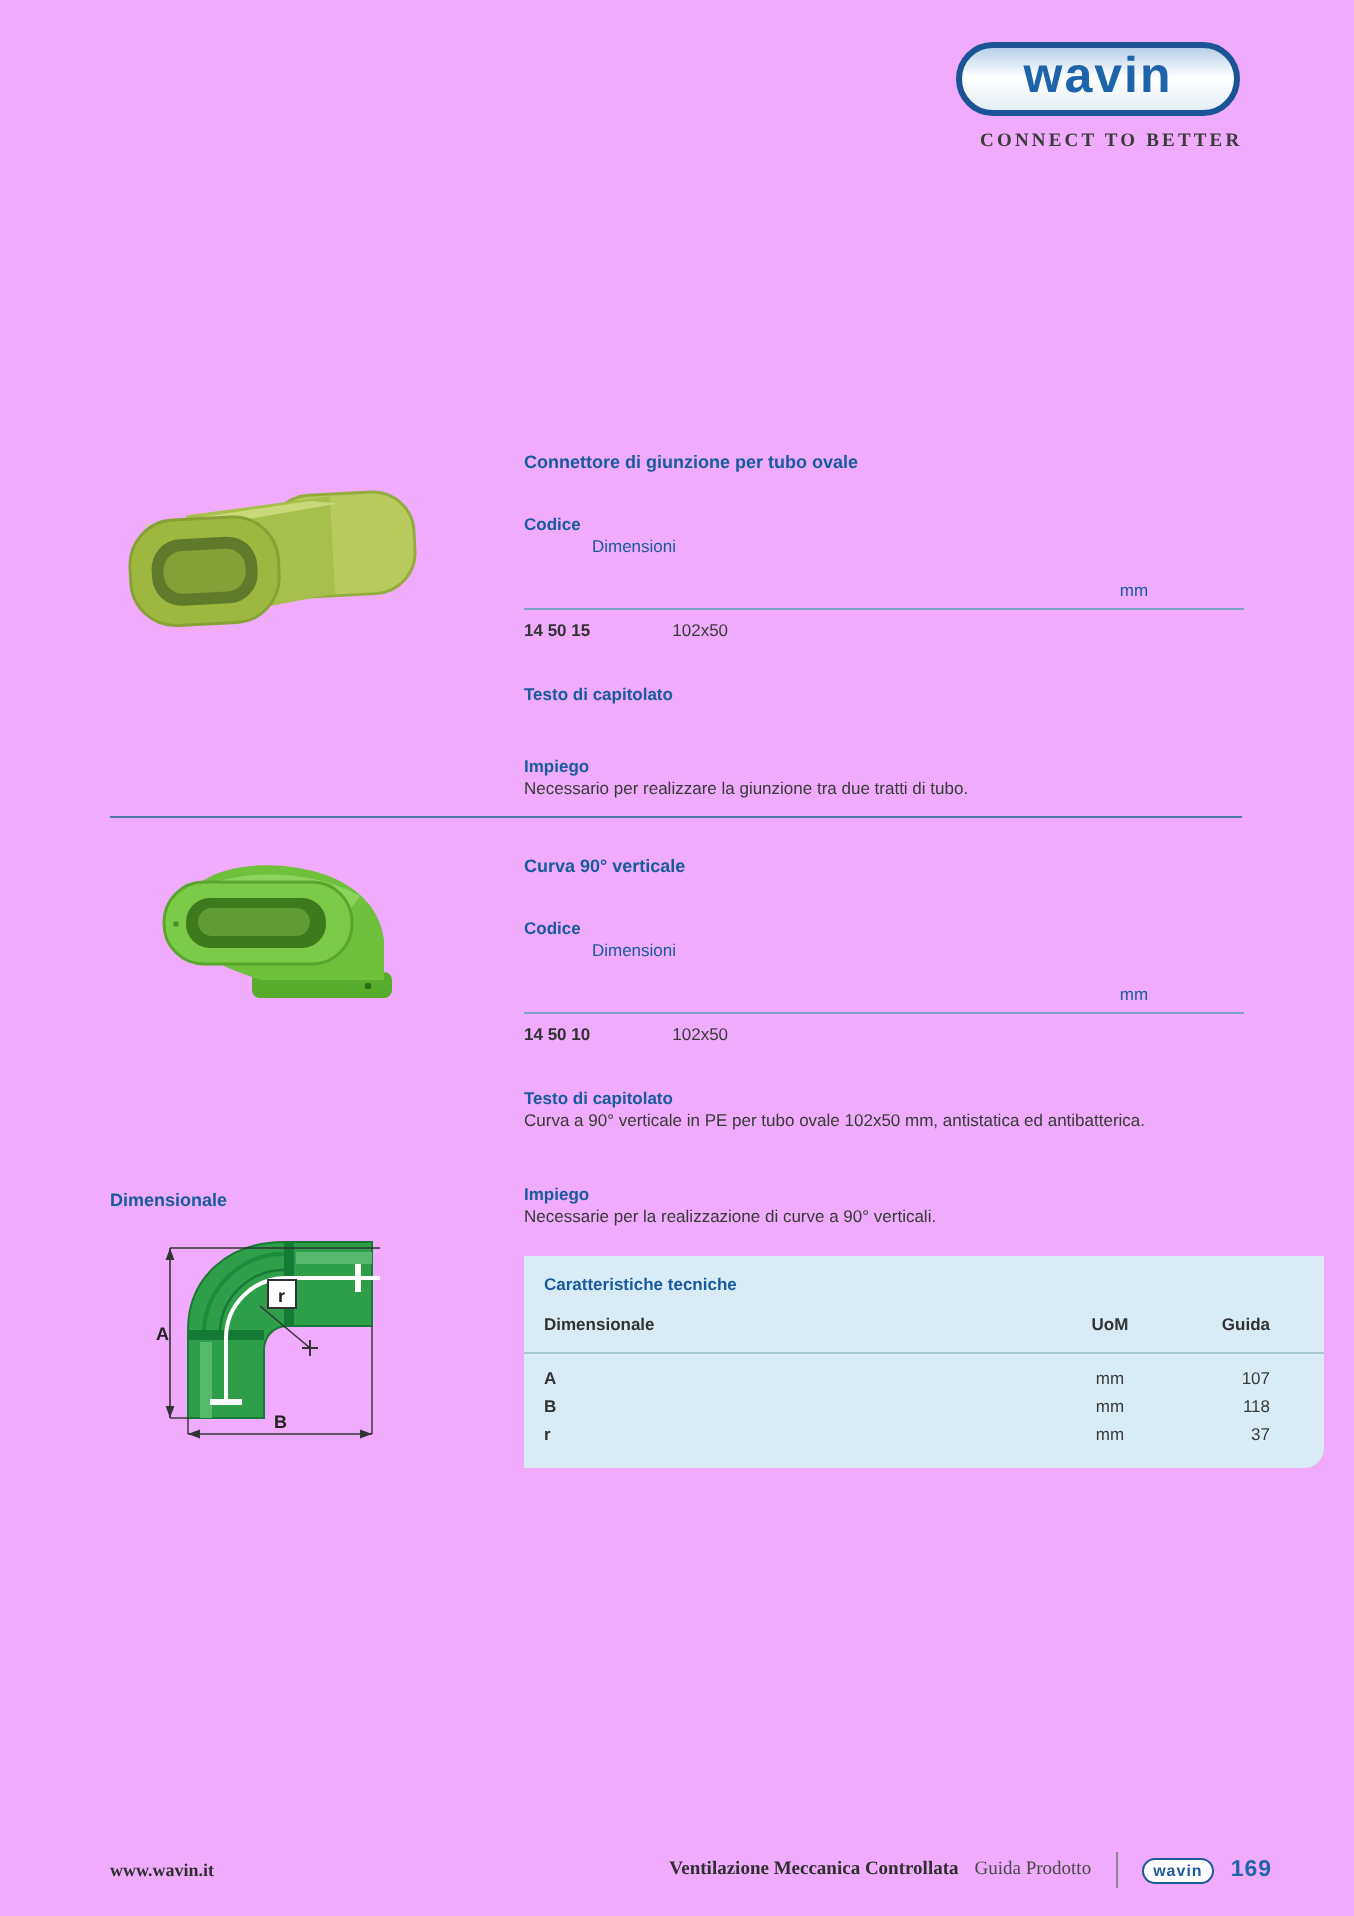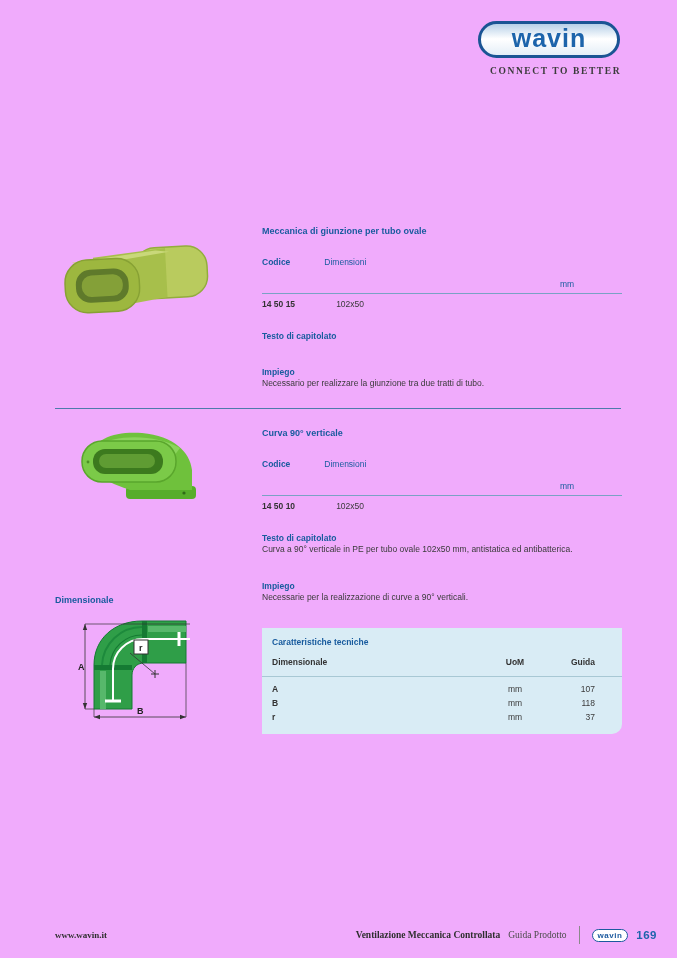--- a/index.html
+++ b/index.html
@@ -20,56 +20,56 @@
     font-family:"Liberation Serif",serif;font-weight:bold;font-size:9.5px;
     letter-spacing:1.6px;color:#3b3b3b;
   }
   
   .blue-b{color:#185b9e;font-weight:bold;}
   .blue{color:#185b9e;}
   .dark-b{color:#333333;font-weight:bold;}
   
   .sec{position:absolute;left:262px;width:360px;}
   .sec .title{margin:0 0 20px 0;font-size:9px;line-height:11px;color:#185b9e;font-weight:bold;}
-  .thead{display:flex;justify-content:flex-start;font-size:8.5px;line-height:11px;margin-bottom:11px;}
+  .thead{display:flex;justify-content:center;font-size:8.5px;line-height:11px;margin-bottom:11px;flex-direction:column;}
   .tunit{display:flex;justify-content:flex-end;font-size:8.5px;line-height:10px;margin-bottom:4px;}
   .dimcol{display:inline-block;width:110px;text-align:center;}
   .tline{border-top:1px solid #7aa2c4;height:0;margin-bottom:5px;}
   .trow{display:flex;font-size:8.5px;line-height:10px;}
   .spec{margin-top:22px;}
   .spec.second{margin-top:26px;}
   .spec .lbl{margin:0 0 1px 0;font-size:8.5px;line-height:10px;color:#185b9e;font-weight:bold;}
   .spec .txt{margin:0;font-size:8.5px;line-height:11px;color:#3a3a3a;}
   .divider{position:absolute;left:55px;width:566px;top:408px;border-top:1px solid #4c7bab;height:0;}
   
   .prod1{position:absolute;left:58px;top:231px;}
   .prod2{position:absolute;left:76px;top:426px;}
   .dim-label{position:absolute;left:55px;top:595px;font-size:9px;color:#185b9e;font-weight:bold;}
   .drawing{position:absolute;left:78px;top:611px;}
   
   .panel{
-    position:absolute;left:262px;top:628px;width:360px;box-sizing:border-box;
+    position:absolute;left:262px;top:628px;width:400px;box-sizing:border-box;
     background:#d9ecf5;border-radius:0 0 10px 0;padding:9px 14px 10px 10px;
   }
   .panel .ptitle{margin:0 0 10px 0;font-size:8.5px;color:#185b9e;font-weight:bold;}
   .prow{display:flex;align-items:baseline;font-size:8.5px;line-height:14px;}
   .prow .c-name{flex:1;color:#333;}
   .prow .c-uom{width:56px;text-align:center;color:#3a3a3a;}
   .prow .c-val{width:52px;text-align:right;padding-right:13px;color:#3a3a3a;}
   .prow.hdr{font-weight:bold;line-height:11px;}
   .prow.hdr .c-uom,.prow.hdr .c-val{color:#333;}
   .prow .c-name.b{font-weight:bold;}
   .psep{border-top:1px solid #a8c8d4;height:0;margin:8px -14px 5px -10px;}
   
   .foot-left{
     position:absolute;left:55px;top:930px;
     font-family:"Liberation Serif",serif;font-weight:bold;font-size:9px;color:#2f2f2f;
   }
   .foot-right{
-    position:absolute;right:20px;top:926px;display:flex;align-items:center;gap:8px;
+    position:absolute;right:41px;top:926px;display:flex;align-items:center;gap:8px;
   }
   .foot-title{font-family:"Liberation Serif",serif;font-weight:bold;font-size:9.5px;color:#2f2f2f;}
   .foot-sub{font-family:"Liberation Serif",serif;font-size:9.5px;color:#4a4a4a;}
   .foot-div{width:1px;height:18px;background:#8a8a8a;margin:0 4px;}
   .logo-small{
     box-sizing:border-box;border:1.5px solid #1c5a9e;border-radius:8px;background:#fff;
     padding:1px 5px;font-weight:bold;font-size:8px;letter-spacing:.5px;color:#1c5a9e;line-height:9px;
   }
   .page-num{font-weight:bold;font-size:11.5px;color:#1d64ab;letter-spacing:.5px;}
 </style>
@@ -88,21 +88,21 @@
       <rect x="78" y="18" width="74" height="52" rx="21" fill="#b9cb5e" stroke="#93ad3c" stroke-width="1.5"></rect>
       <polygon points="36,25 110,19 110,69 36,79" fill="#a7bf4b"></polygon>
       <path d="M14,29 L100,21 L114,23 L30,33 Z" fill="#c9d87a"></path>
       <rect x="6" y="27" width="76" height="54" rx="23" fill="#9db73f" stroke="#87a134" stroke-width="1.5"></rect>
       <rect x="17" y="37" width="54" height="34" rx="15" fill="#5f7a2b"></rect>
       <rect x="23" y="43" width="42" height="22" rx="10" fill="#84a038"></rect>
     </g>
   </svg>
 
   <div class="sec" style="top:226px">
-    <h3 class="title">Meccanica di giunzione per tubo ovale</h3>
+    <h3 class="title">Connettore di giunzione per tubo ovale</h3>
     <div class="thead">
       <span class="blue-b">Codice</span>
       <span class="dimcol blue">Dimensioni</span>
     </div>
     <div class="tunit">
       <span class="dimcol blue">mm</span>
     </div>
     <div class="tline"></div>
     <div class="trow">
       <span class="dark-b">14 50 15</span>

